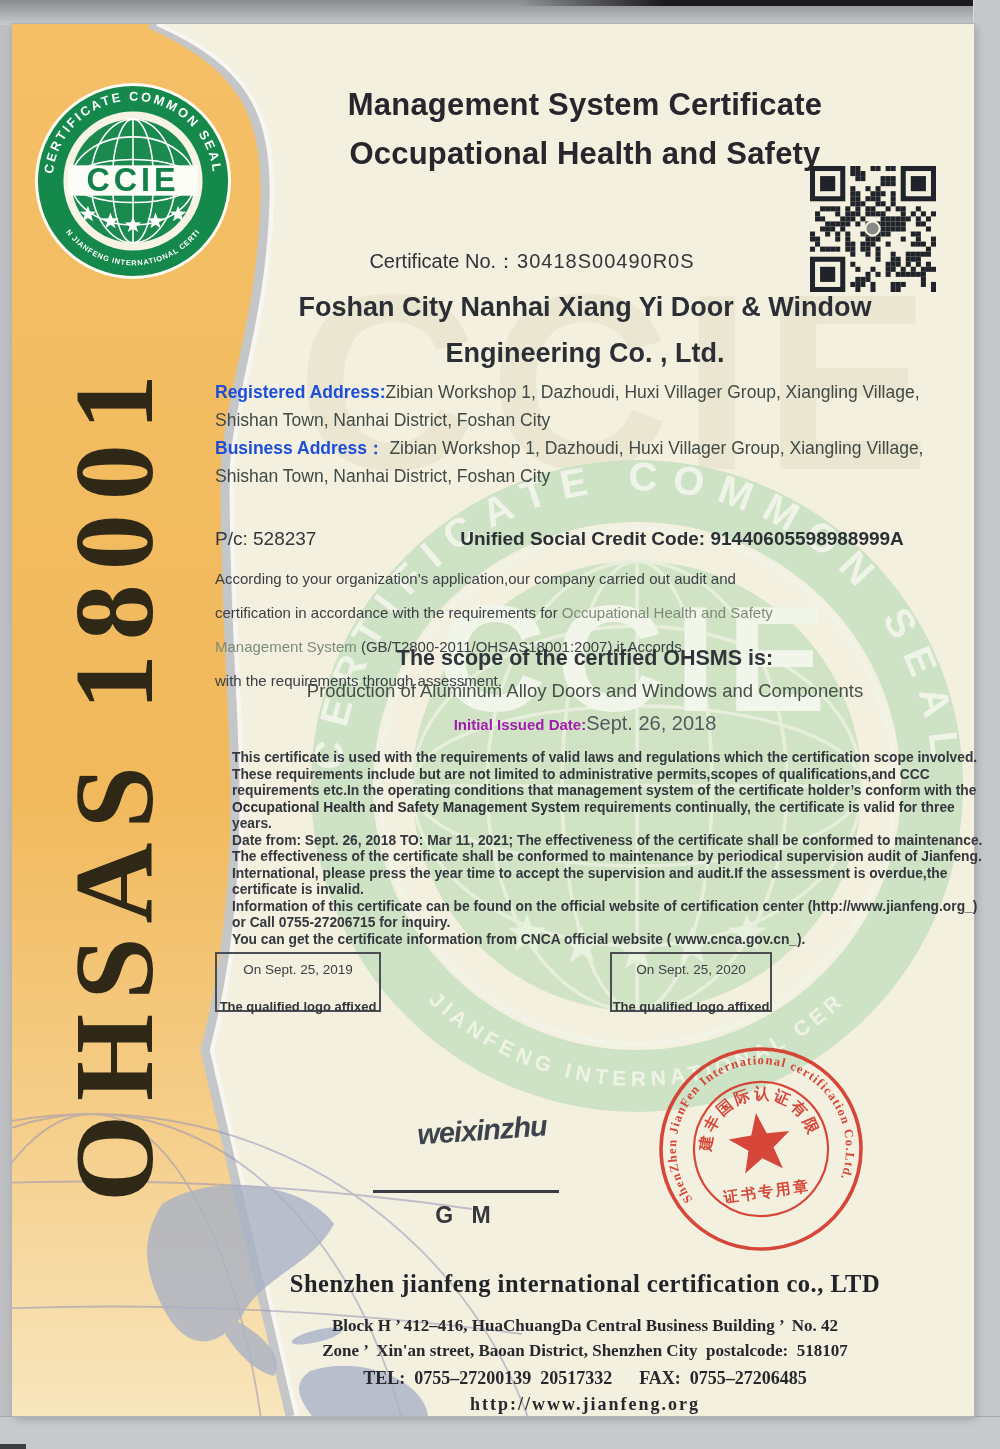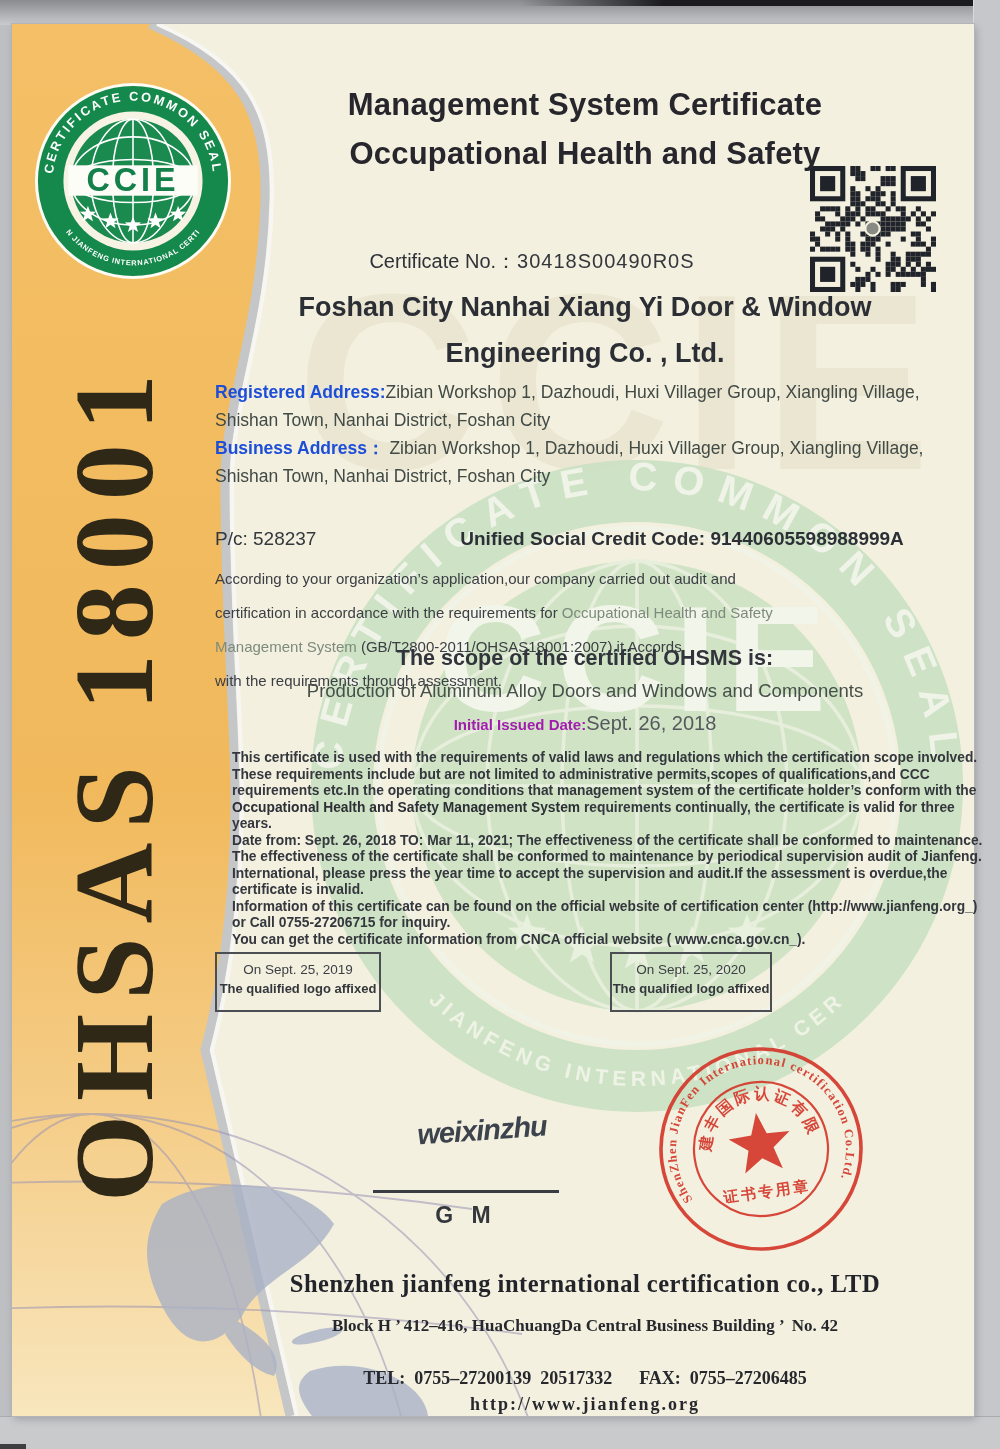--- a/index.html
+++ b/index.html
@@ -34,21 +34,21 @@
   .issued{left:193px;top:688px;width:760px;}
   .issued .lab{font-weight:bold;font-size:15px;color:#a21caf;}
   .issued .val{font-size:20px;color:#55595d;}
   .fine{left:203px;top:726px;width:756px;font-size:13.8px;line-height:16.5px;font-weight:600;
        color:#34373d;white-space:pre-wrap;margin-left:17px;}
   .seg-label{font-weight:bold;color:#1d4ed8;}
   .seg-green{color:#7d8b7c;}
   .seg-bold{font-weight:700;color:#2c2f35;}
   .qbox{top:928px;width:162px;height:56px;border:2px solid #4b4e52;text-align:center;}
   .qbox .l1{margin-top:8px;font-size:13.5px;color:#3c3f44;}
-  .qbox .l2{margin-top:4px;font-size:13px;font-weight:600;color:#34373c;}
+  .qbox .l2{margin-top:22px;font-size:13px;font-weight:600;color:#34373c;}
   .box1{left:203px;}
   .box2{left:598px;width:158px;}
   .sig{left:360px;top:1090px;width:220px;text-align:center;font-style:italic;font-weight:bold;
        font-size:29px;color:#3d434c;transform:rotate(-4deg);letter-spacing:-1px;}
   .sigline{left:361px;top:1166px;width:186px;height:3px;background:#3a3d42;}
   .gm{left:361px;top:1178px;width:186px;text-align:center;font-weight:bold;font-size:23px;
        letter-spacing:6px;color:#34373c;}
   .stamp{left:640px;top:1016px;}
   .serif{font-family:"Liberation Serif",serif;font-weight:bold;}
   .fcompany{left:193px;top:1246px;width:760px;font-size:24.5px;color:#222429;letter-spacing:.5px;}
@@ -463,16 +463,17 @@
         <text font-size="15.5" font-weight="bold" letter-spacing="3" fill="#d4382b" text-anchor="middle">
           <textPath href="#stampCn" startOffset="50%">深圳建丰国际认证有限公司</textPath>
         </text>
         <use href="#star" transform="translate(0,-4) scale(1.9)" fill="#d4382b"></use>
         <text x="0" y="48" text-anchor="middle" font-size="15" font-weight="bold" letter-spacing="2.5" fill="#d4382b">证书专用章</text>
       </g>
     </svg>
 
     <div class="abs serif fcompany ctr">Shenzhen jianfeng international certification co., LTD</div>
     <div class="abs serif faddr1 ctr">Block H ’ 412–416, HuaChuangDa Central Business Building ’  No. 42</div>
+    <div class="abs serif faddr2 ctr">Zone ’  Xin'an street, Baoan District, Shenzhen City  postalcode:  518107</div>
     <div class="abs serif ftel ctr">TEL:  0755–27200139  20517332      FAX:  0755–27206485</div>
     <div class="abs serif furl ctr">http://www.jianfeng.org</div>
   </div>
 </div>
 
 </body></html>

